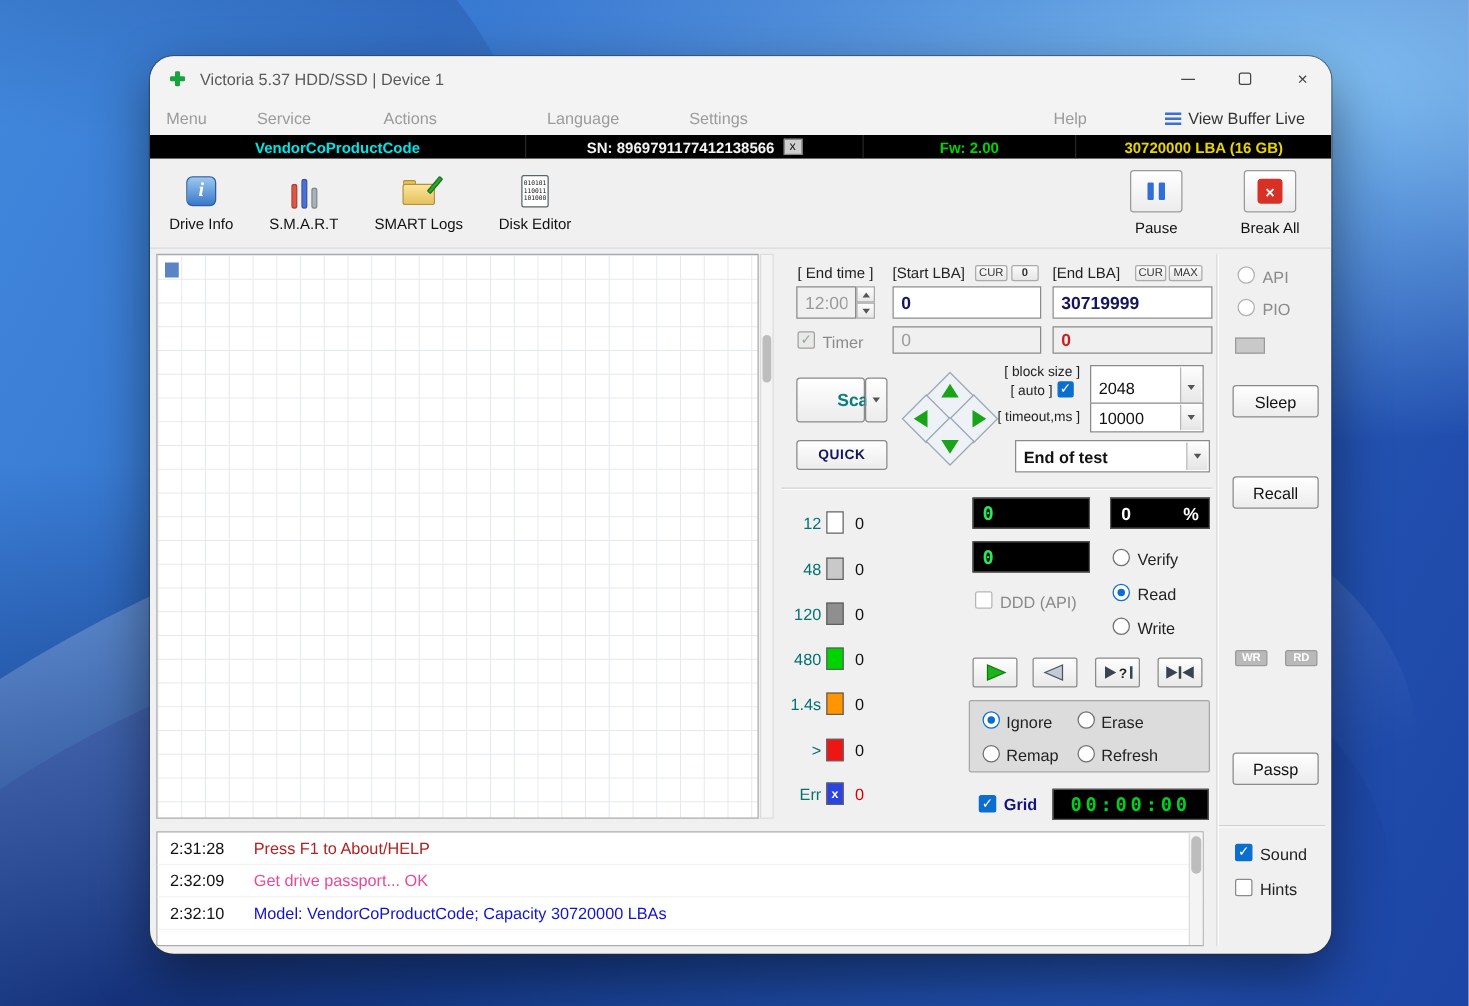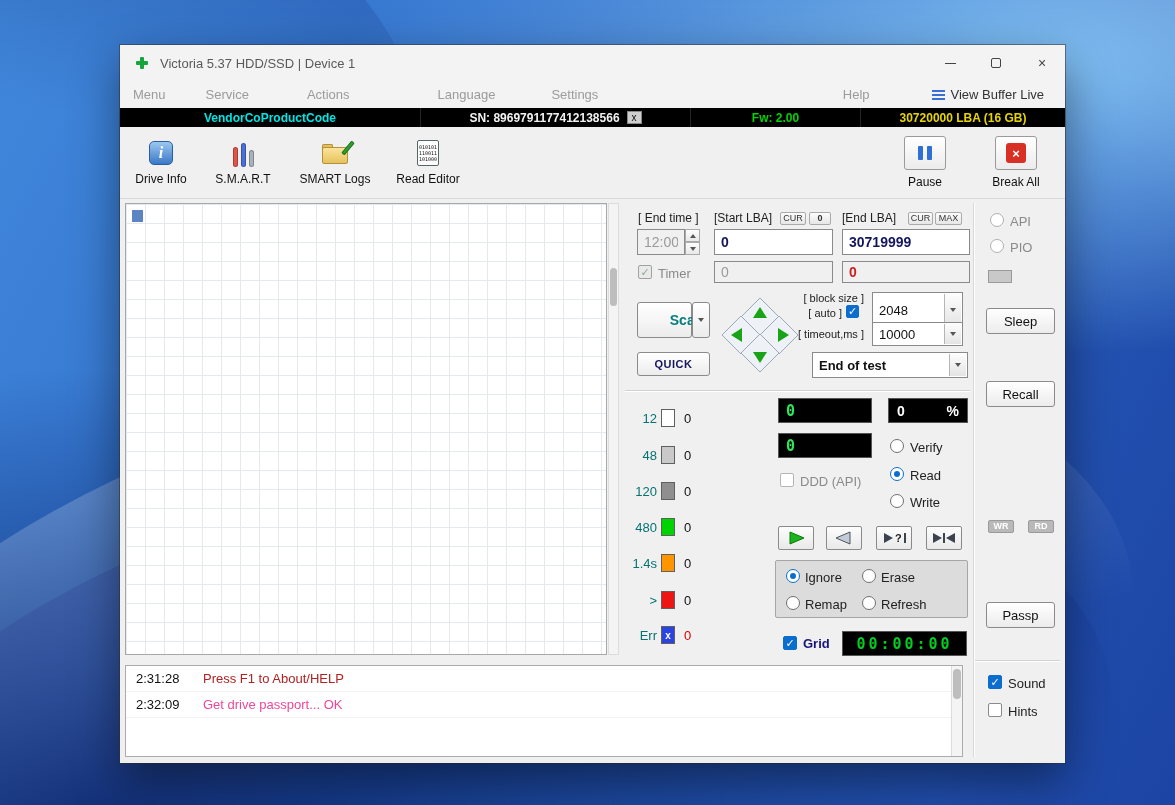--- a/index.html
+++ b/index.html
@@ -20,21 +20,21 @@
   .wave2 { width: 1300px; height: 640px; left: -180px; top: 470px; transform: rotate(-10deg);
            background: linear-gradient(180deg, rgba(20,50,140,.55), rgba(20,50,140,0) 60%); }
   .wave3 { width: 900px; height: 500px; left: 500px; top: -260px; transform: rotate(18deg);
            background: linear-gradient(200deg, rgba(255,255,255,.25), rgba(255,255,255,0) 55%); }
   .wave4 { width: 700px; height: 420px; left: -260px; top: -160px; transform: rotate(24deg);
            background: linear-gradient(160deg, rgba(10,25,90,.45), rgba(10,25,90,0) 60%); }
 
   
   .window {
     position: absolute; left: 120px; top: 45px; width: 945px; height: 718px;
-    background: #f0f0f0; border-radius: 0; overflow: hidden;
+    background: #f0f0f0; border-radius: 19px; overflow: hidden;
     box-shadow: 0 18px 45px rgba(0,0,0,.45), 0 0 0 1px rgba(60,60,60,.55);
     font-size: 12px; color: #1a1a1a;
   }
   .abs { position: absolute; }
 
   
   .titlebar { position: absolute; left:0; top:0; width:945px; height:36px; background:#f3f3f3;
               display:flex; align-items:center; }
   .app-logo { position:relative; width:16px; height:16px; margin:0 10px 0 14px; }
   .app-logo i { position:absolute; background:#16a53c; border-radius:1px; }
@@ -281,21 +281,21 @@
         <div class="tool-label">SMART Logs</div>
       </div>
       <div class="tool-btn tb-4">
         <div class="ico">
           <span class="editor-ico">
             <span>010101</span>
               <span>110011</span>
               <span>101000</span>
           </span>
         </div>
-        <div class="tool-label">Read Editor</div>
+        <div class="tool-label">Disk Editor</div>
       </div>
 
       <div class="tool-btn tool-right">
         <div class="sq-btn">
             <span class="pbar"></span>
             <span class="pbar"></span>
           </div>
         <div class="tool-label">Pause</div>
       </div>
       <div class="tool-btn tool-right2">
@@ -507,19 +507,23 @@
 
     <div class="log">
       <div class="log-row">
         <span class="log-time">2:31:28</span>
         <span class="log-msg" style="color: rgb(178, 34, 34);">Press F1 to About/HELP</span>
       </div>
       <div class="log-row">
         <span class="log-time">2:32:09</span>
         <span class="log-msg" style="color: #ec4899;">Get drive passport... OK</span>
       </div>
+      <div class="log-row">
+        <span class="log-time">2:32:10</span>
+        <span class="log-msg" style="color: rgb(20, 20, 204);">Model: VendorCoProductCode; Capacity 30720000 LBAs</span>
+      </div>
       <div class="log-scroll">
         <div class="thumb"></div>
       </div>
     </div>
 
   </div>
 </div>
 
 </body></html>

